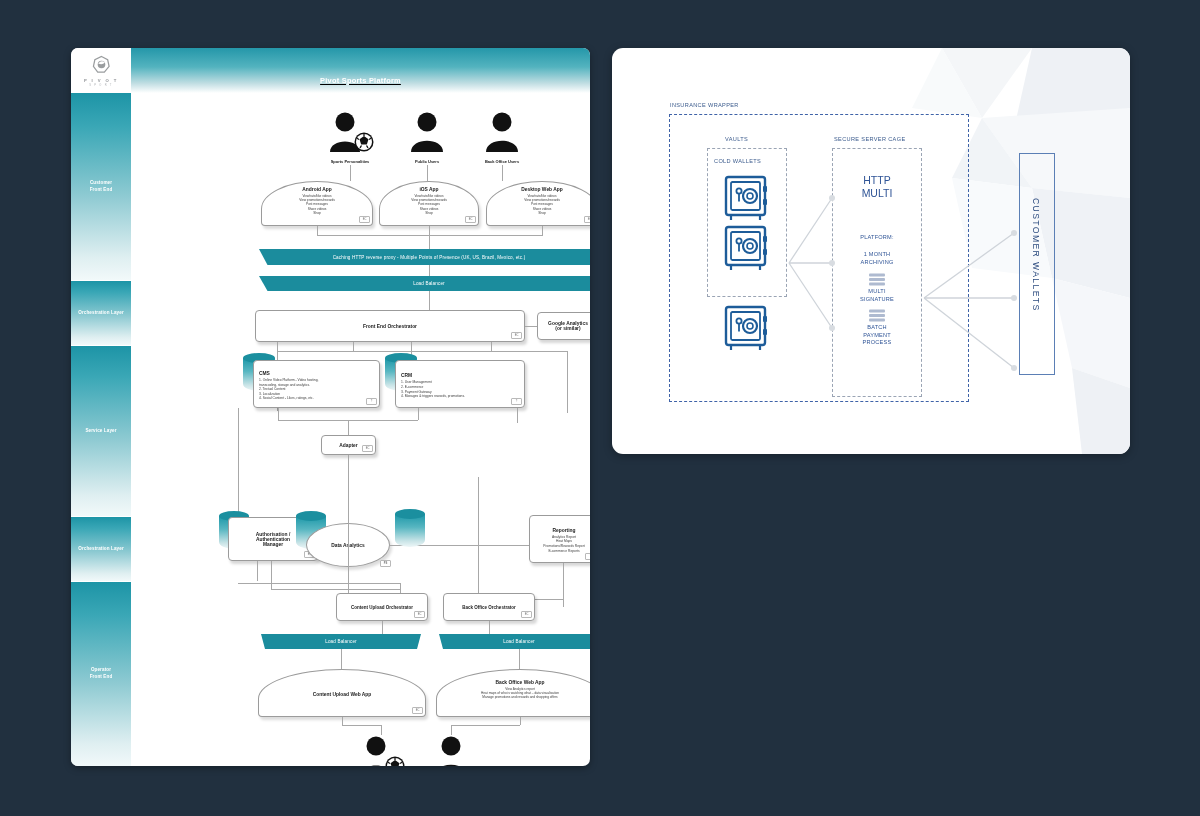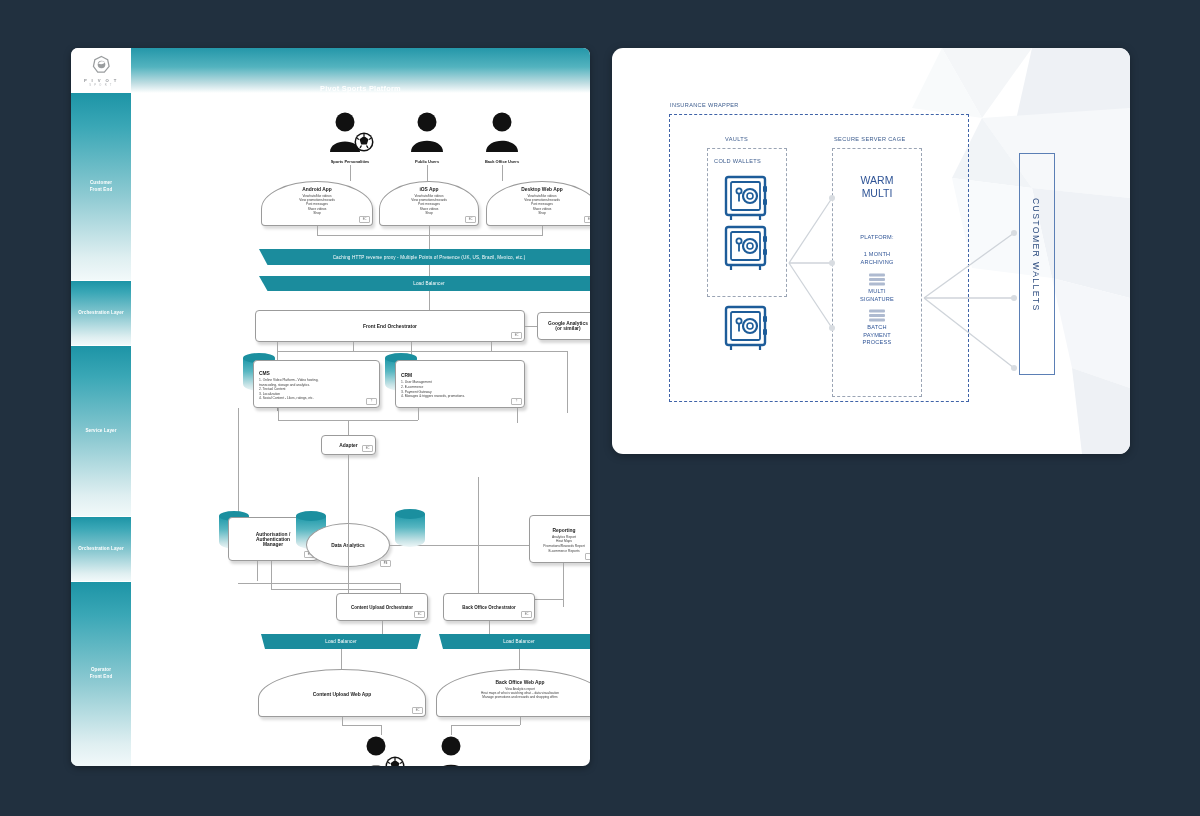--- a/index.html
+++ b/index.html
@@ -27,21 +27,21 @@
   .logo-mark { width:19px; height:19px; }
   .logo-text {
     margin-top:4px; font-size:4.2px; letter-spacing:1.9px;
     color:#8f9296; font-weight:700;
   }
   .logo-sub { font-size:2.6px; letter-spacing:1.3px; color:#aeb1b5; margin-top:1px; }
 
   #header-bar {
     position:absolute; left:60px; top:0; right:0; height:45px;
     background:linear-gradient(180deg,#2497a9 0%,#53b3bf 42%,#bfdde2 78%,#ffffff 100%);
-    display:flex; align-items:flex-end; justify-content:center;
+    display:flex; align-items:center; justify-content:center;text-decoration:underline;
   }
   #header-title {
     margin-top:19px; color:#ffffff; font-size:7.4px; font-weight:700;
     letter-spacing:0.25px;
   }
 
   
   .band {
     position:absolute; left:0; width:60px;
     display:flex; align-items:center; justify-content:center;
@@ -502,21 +502,21 @@
     <circle cx="28" cy="22" r="3" fill="none" stroke="#1d5c99" stroke-width="1.6"></circle>
     <circle cx="17" cy="17" r="2.6" fill="none" stroke="#1d5c99" stroke-width="1.8"></circle>
     <path d="M17 19.5 v8" stroke="#1d5c99" stroke-width="1.8"></path>
     <path d="M9 41 v5 M38 41 v5" stroke="#1d5c99" stroke-width="2.2"></path>
   </svg>
 
   <div class="rlabel" style="left:222px;top:88px">SECURE SERVER CAGE</div>
   <div class="dash-box dash-grey" style="left:220px;top:100px;width:90px;height:249px"></div>
 
   <div class="wallet-title" style="left:220px;top:126px;width:90px">
-    <div>WARM</div>
+    <div>HTTP</div>
     <div>MULTI</div>
   </div>
 
   <div class="plat-txt" style="left:220px;top:186px;width:90px">PLATFORM:</div>
   <div class="plat-txt" style="left:220px;top:203px;width:90px">
     <div>1 MONTH</div>
     <div>ARCHIVING</div>
   </div>
   <svg class="stack-icon" style="left:256px;top:225px" width="18" height="13" viewBox="0 0 18 13">
     <rect x="1" y="0.5" width="16" height="3" rx="1" fill="#aebad0"></rect>

